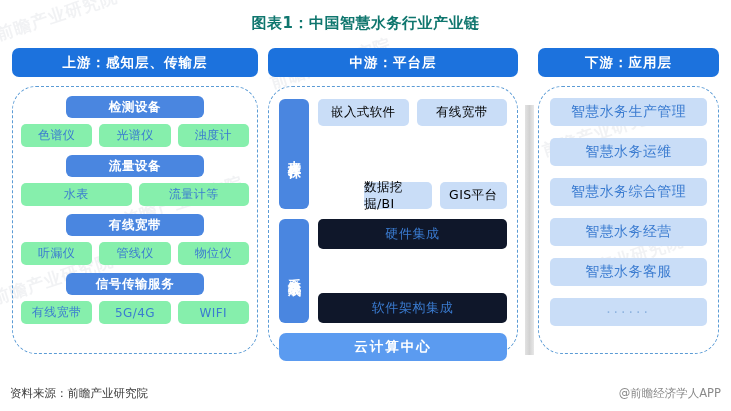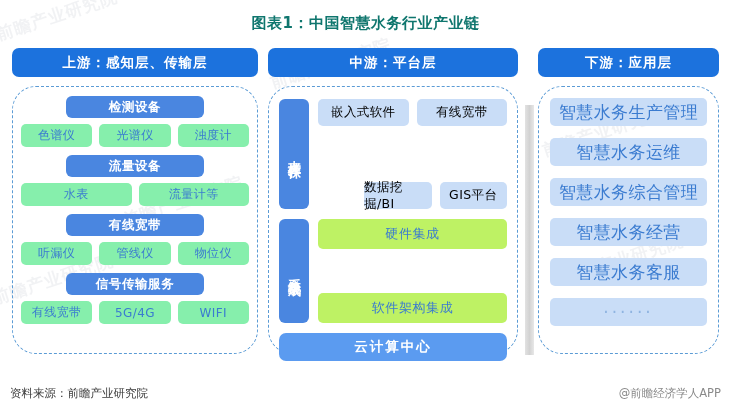--- a/index.html
+++ b/index.html
@@ -170,21 +170,21 @@
     display: flex;
     align-items: center;
     justify-content: center;
     letter-spacing: 0.4px;
   }
   .mchip + .mchip { margin-left: 8px; }
 
   .mchip-wide {
     height: 30px;
     border-radius: 5px;
-    background: #bef264;
+    background: #0f172a;
     color: #3a7bd0;
     font-size: 13px;
     display: flex;
     align-items: center;
     justify-content: center;
     letter-spacing: 0.6px;
   }
   .mchip-wide + .mchip-wide { margin-top: 9px; }
 
   #cloud-bar {
@@ -200,21 +200,21 @@
     letter-spacing: 2px;
     margin-top: 2px;
   }
 
   
   .dchip {
     height: 28px;
     border-radius: 5px;
     background: #c9ddf7;
     color: #3a7bd0;
-    font-size: 17px;
+    font-size: 14px;
     display: flex;
     align-items: center;
     justify-content: center;
     letter-spacing: 0.4px;
     margin-bottom: 12px;
   }
   .dchip.ellipsis { color: #8fb4e0; letter-spacing: 3px; }
 
   
   #divider {

